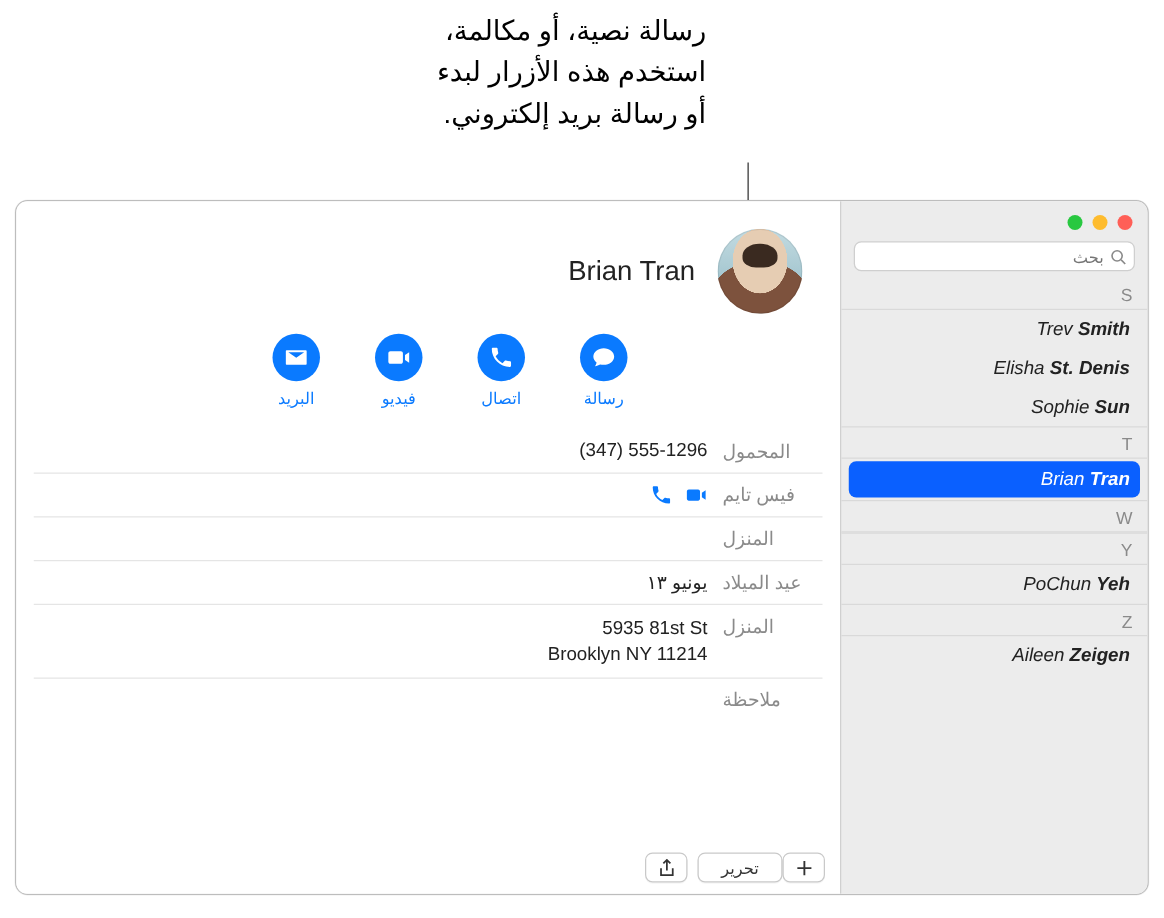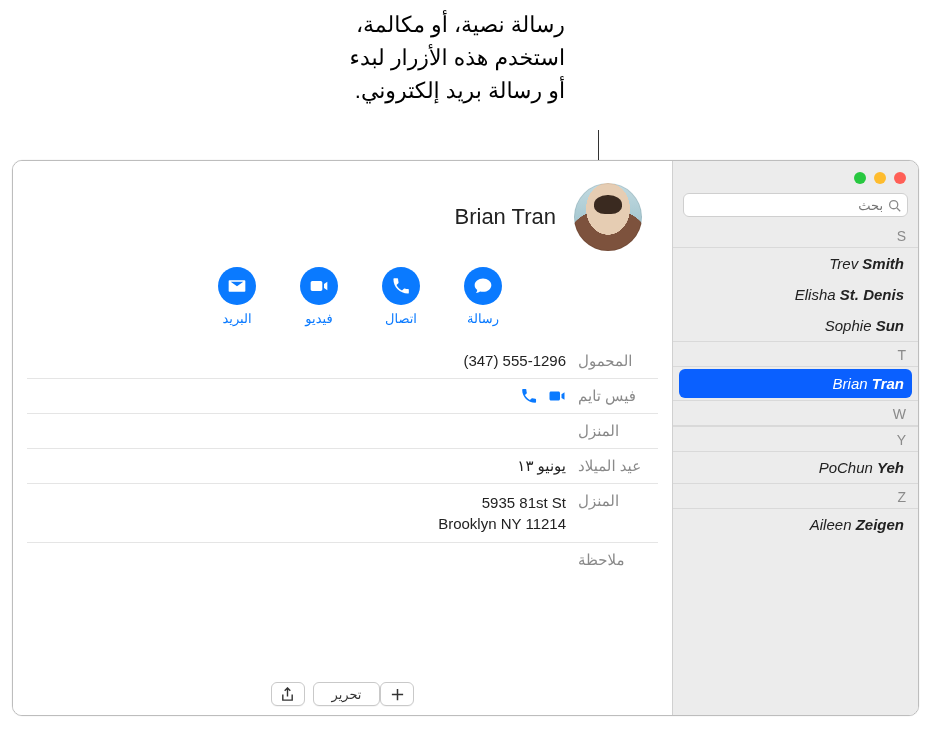--- a/index.html
+++ b/index.html
@@ -198,21 +198,21 @@
     .fvalue.multi { line-height: 1.4; }
     .ft-icons { display:flex; gap:10px; flex-direction: row-reverse; }
     .ft-icons svg { width:18px; height:18px; fill:#0a7aff; }
 
     .footer {
       position: absolute;
       bottom: 0; left: 0; right: 0;
       height: 42px;
       display: flex;
       align-items: center;
-      justify-content: center;
+      justify-content: flex-end;
       padding: 0 12px;
     }
     .btn {
       border: 1px solid #c9c9c9;
       border-radius: 6px;
       background: #fff;
       height: 24px;
       display: flex;
       align-items: center;
       justify-content: center;

